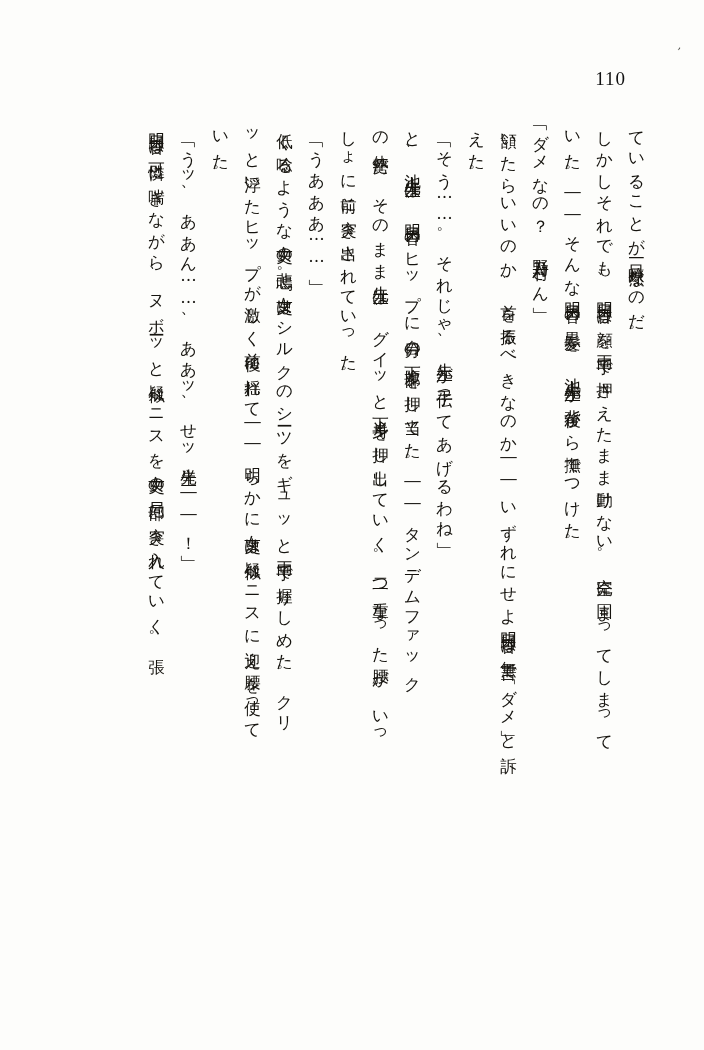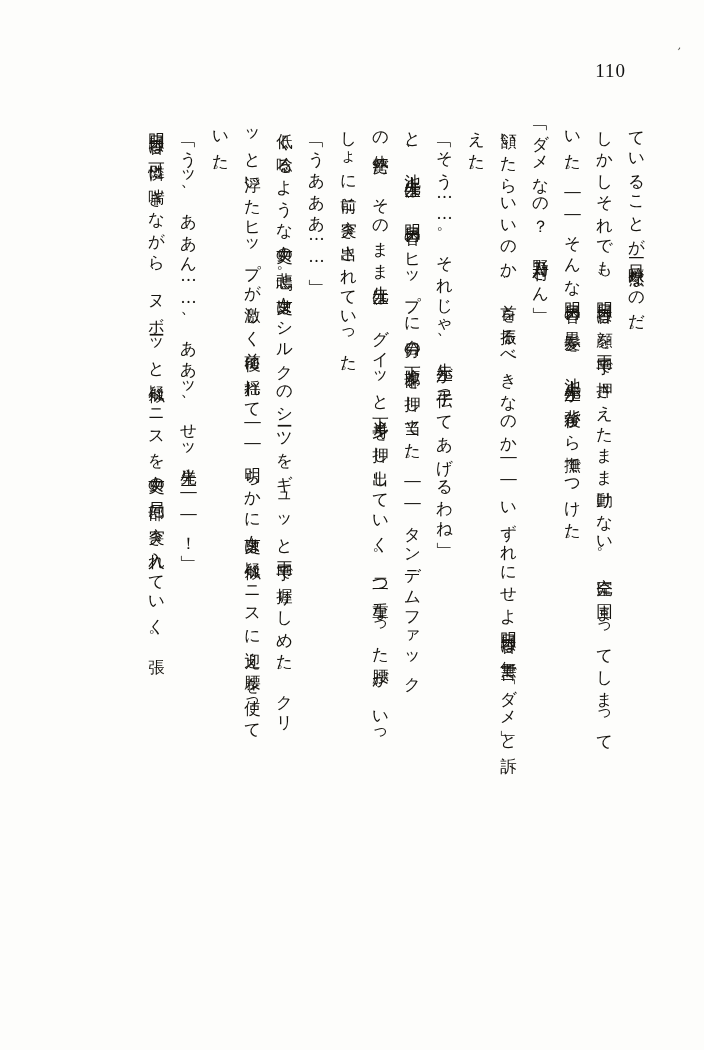--- a/index.html
+++ b/index.html
@@ -12,21 +12,21 @@
   }
   .page {
     position: relative;
     width: 704px;
     height: 1050px;
     background: #fdfdfb;
     overflow: hidden;
   }
   .page-number {
     position: absolute;
-    top: 60px;
+    top: 68px;
     right: 78px;
     font-family: "Liberation Serif", serif;
     font-size: 19px;
     color: #111;
     letter-spacing: 1px;
   }
   .text-block {
     position: absolute;
     top: 120px;
     right: 60px;

